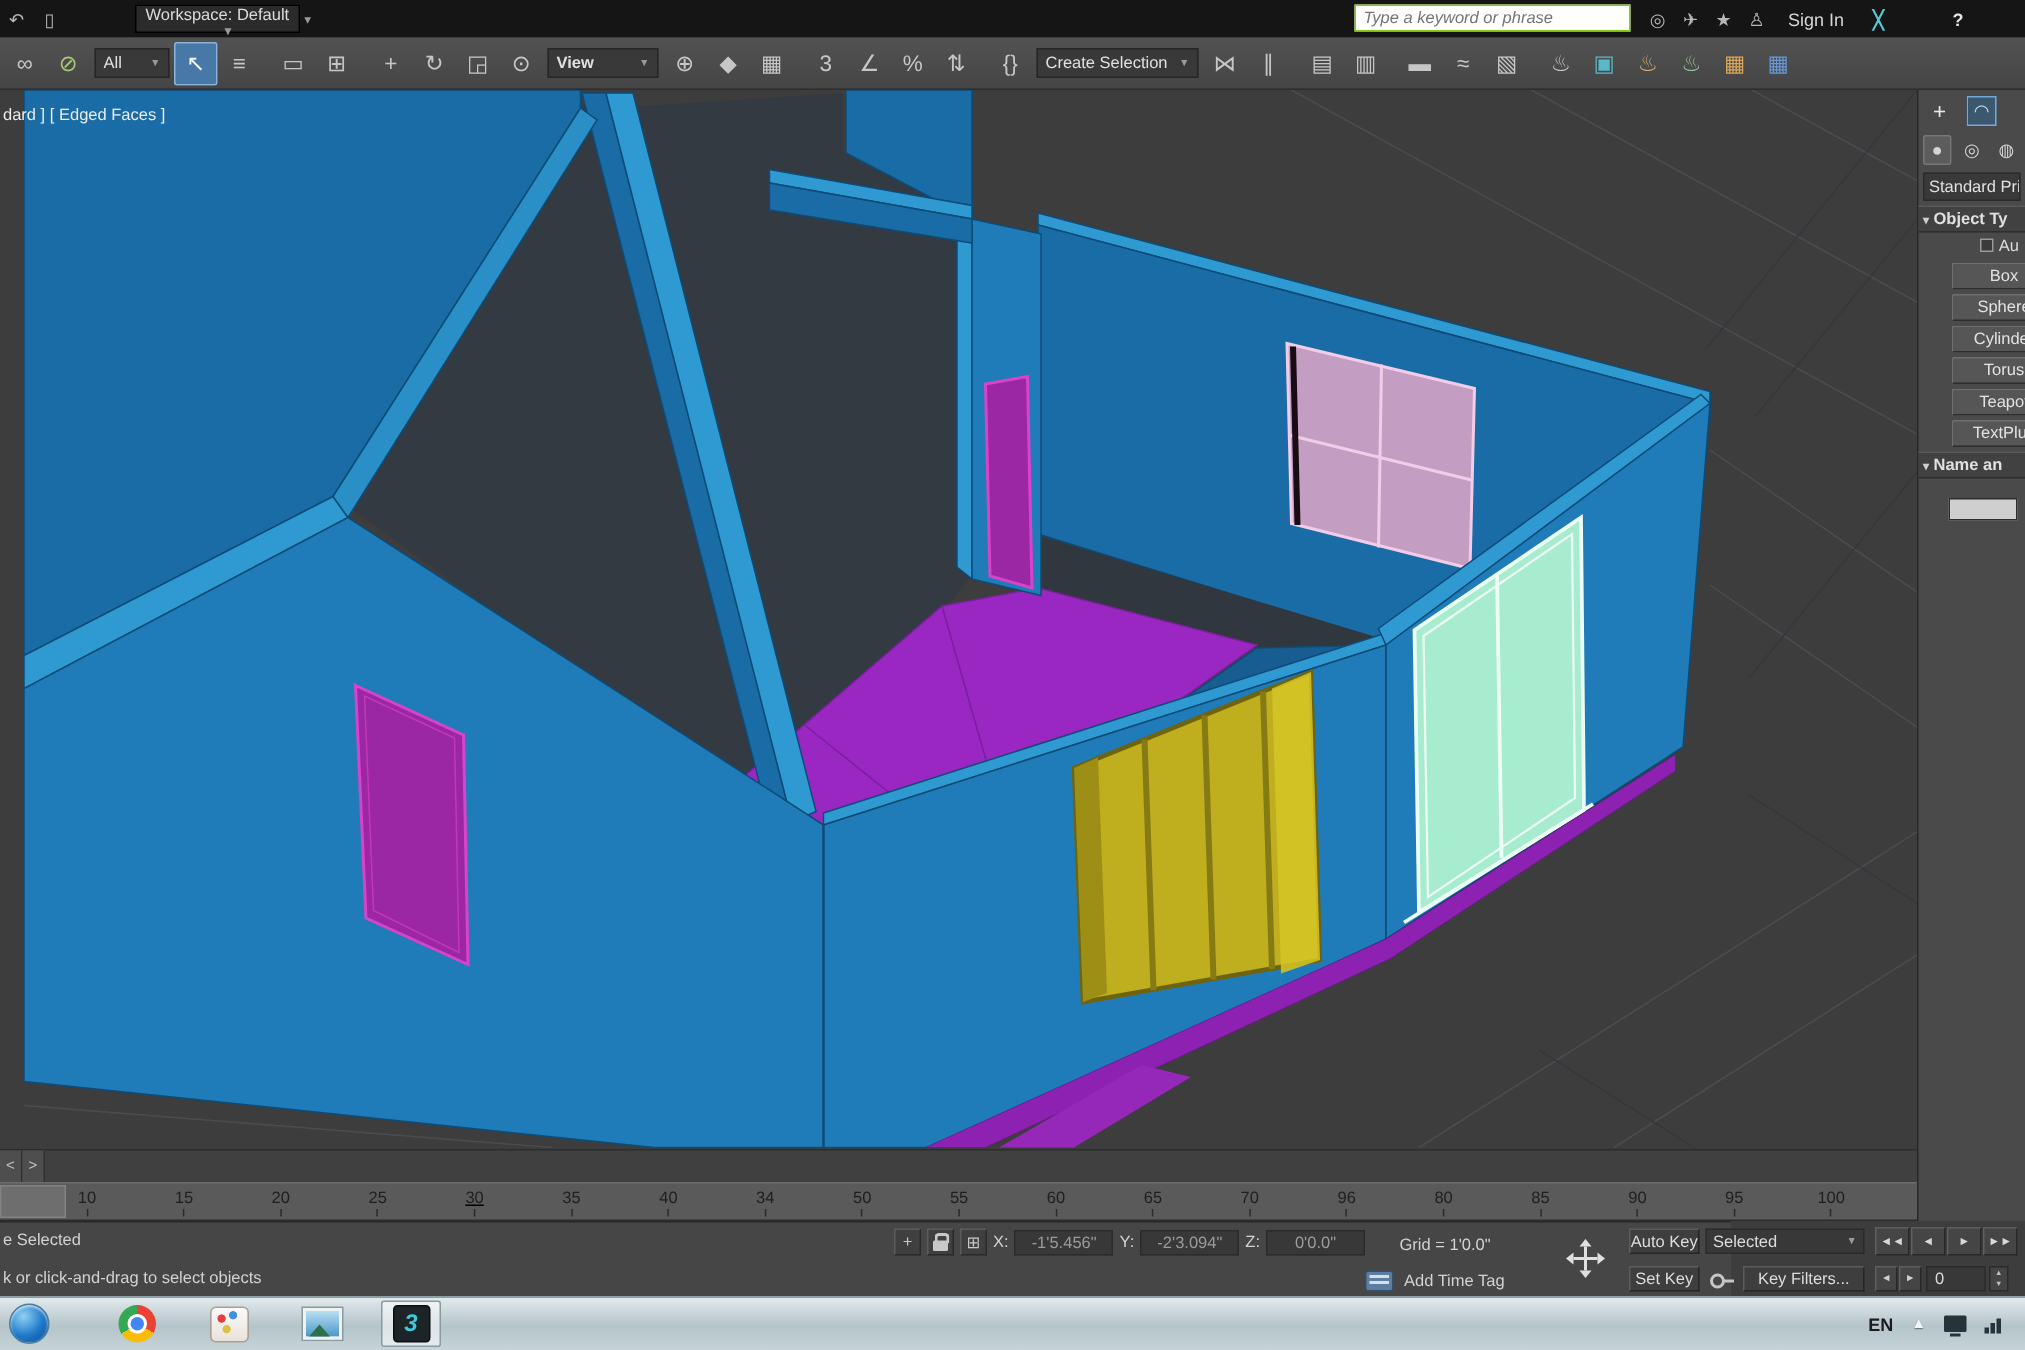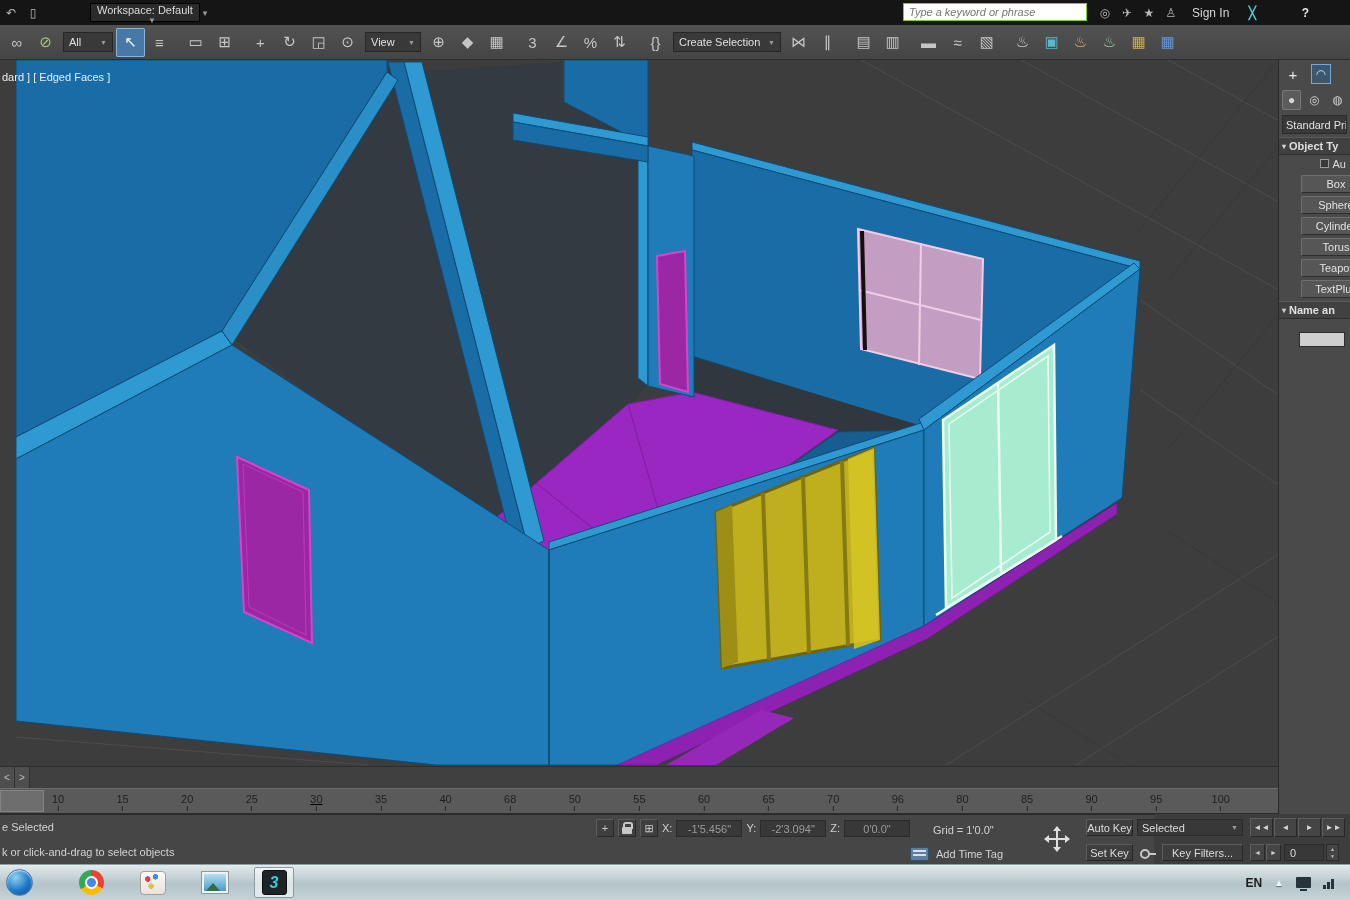--- a/index.html
+++ b/index.html
@@ -236,21 +236,21 @@
       <div class="ti sel">↖</div>
       <div class="ti">≡</div>
       <div class="tgap"></div>
       <div class="ti">▭</div>
       <div class="ti">⊞</div>
       <div class="tgap"></div>
       <div class="ti">+</div>
       <div class="ti">↻</div>
       <div class="ti">◲</div>
       <div class="ti">⊙</div>
-      <div class="tdrop" style="width: 56px;">
+      <div class="tdrop" style="width: 74px; font-weight: bold;">
         <span class="tdv">View</span>
         <span class="arr">▼</span>
       </div>
       <div class="ti">⊕</div>
       <div class="ti">◆</div>
       <div class="ti">▦</div>
       <div class="tgap"></div>
       <div class="ti">3</div>
       <div class="ti">∠</div>
       <div class="ti">%</div>
@@ -433,21 +433,21 @@
       </div>
       <div class="tick" style="left: 381px;">
         <span class="tnum">35</span>
         <span class="tmark"></span>
       </div>
       <div class="tick" style="left: 445.6px;">
         <span class="tnum">40</span>
         <span class="tmark"></span>
       </div>
       <div class="tick" style="left: 510.2px;">
-        <span class="tnum">68</span>
+        <span class="tnum">34</span>
         <span class="tmark"></span>
       </div>
       <div class="tick" style="left: 574.8px;">
         <span class="tnum">50</span>
         <span class="tmark"></span>
       </div>
       <div class="tick" style="left: 639.4px;">
         <span class="tnum">55</span>
         <span class="tmark"></span>
       </div>

